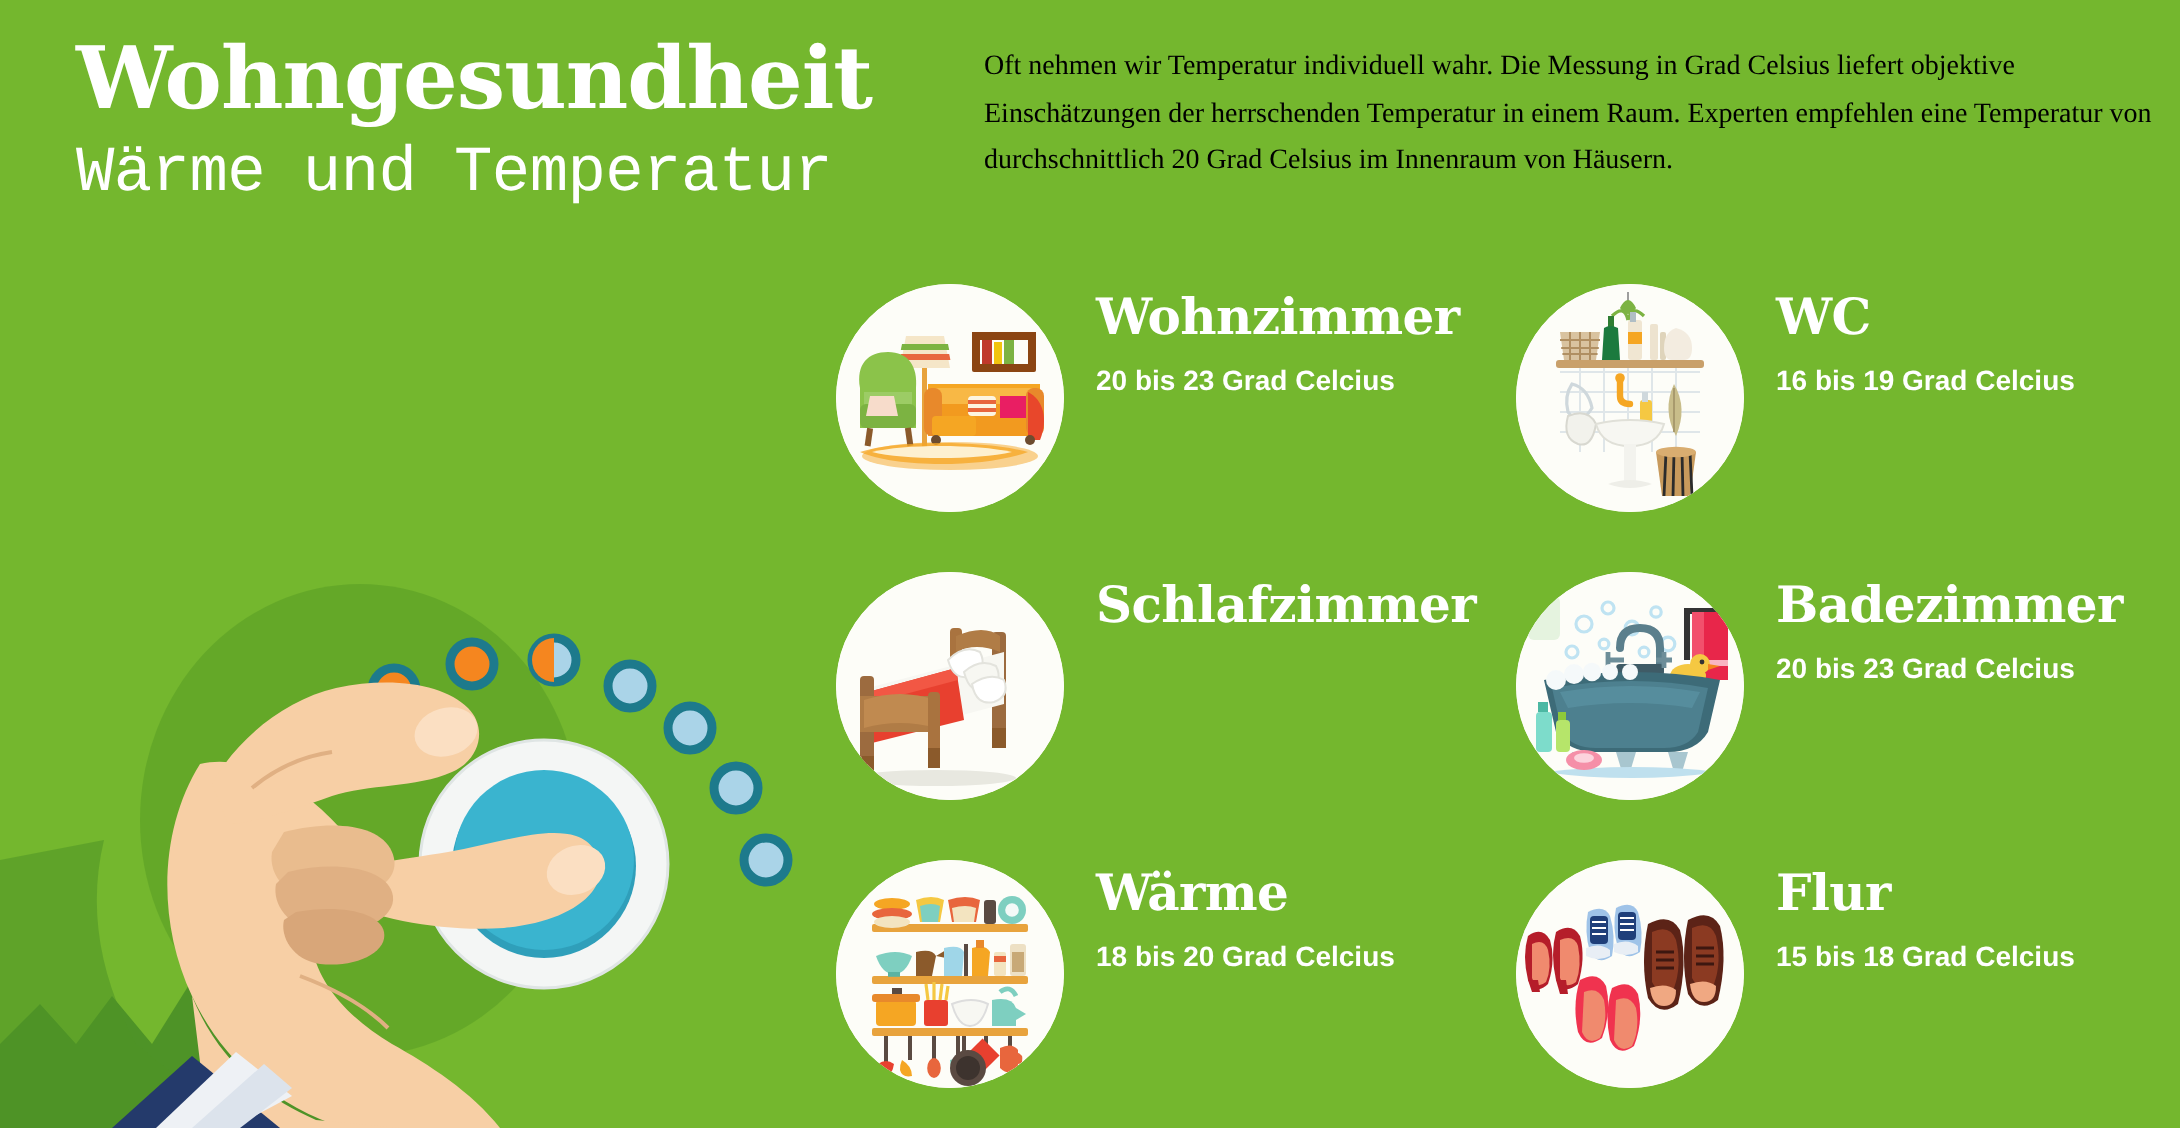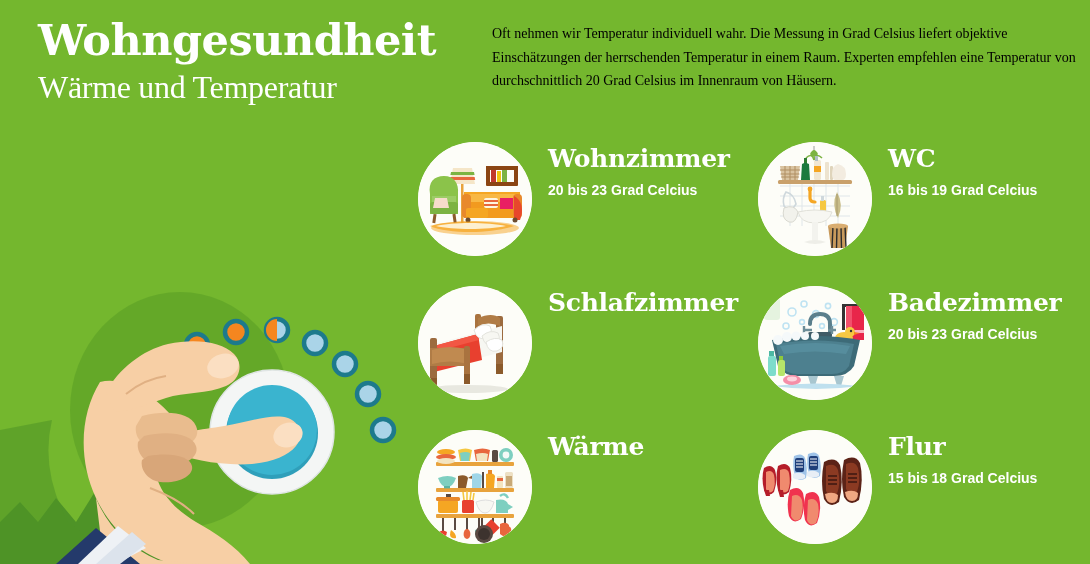--- a/index.html
+++ b/index.html
@@ -16,21 +16,21 @@
   .title-block { position: absolute; left: 38px; top: 16px; width: 430px; }
   .main-title {
     font-family: "DejaVu Serif", "Liberation Serif", serif;
     font-weight: bold;
     font-size: 43px;
     line-height: 49px;
     color: #ffffff;
     letter-spacing: -0.5px;
   }
   .sub-title {
-    font-family: Liberation Serif, serif;
+    font-family: Liberation Mono, monospace;
     font-weight: normal;
     font-size: 32px;
     line-height: 40px;
     color: #ffffff;
     margin-top: 2px;
     letter-spacing: -0.3px;
   }
   .intro-text {
     position: absolute;
     left: 492px; top: 22px; width: 590px;
@@ -461,20 +461,21 @@
           <path d="M82 94 q6 -3 9 1 l0 10 q-5 3 -9 -1 Z" fill="#e8663d"></path>
           <path d="M90 96 q4 1 3 5 q-2 2 -3 0 Z" fill="#e8663d"></path>
           <circle cx="66" cy="104" r="9" fill="#5a4a42"></circle>
           <circle cx="66" cy="104" r="6" fill="#3d332e"></circle>
           <rect x="63" y="88" width="2" height="8" fill="#5a4a42"></rect>
         </g>
       </svg>
     </div>
     <div class="room-text">
       <div class="room-name">Wärme</div>
+      <div class="room-temp">18 bis 20 Grad Celcius</div>
     </div>
   </div>
 
   <div class="room r5">
     <div class="room-icon">
       <svg width="114" height="114" viewBox="0 0 114 114">
         <circle cx="57" cy="57" r="57" fill="#fdfdf8"></circle>
 
         <g>
           <path d="M6 38 q7 -5 11 2 q3 10 -1 22 q-6 6 -10 -2 q-3 -12 0 -22 Z" fill="#b51d2a"></path>

